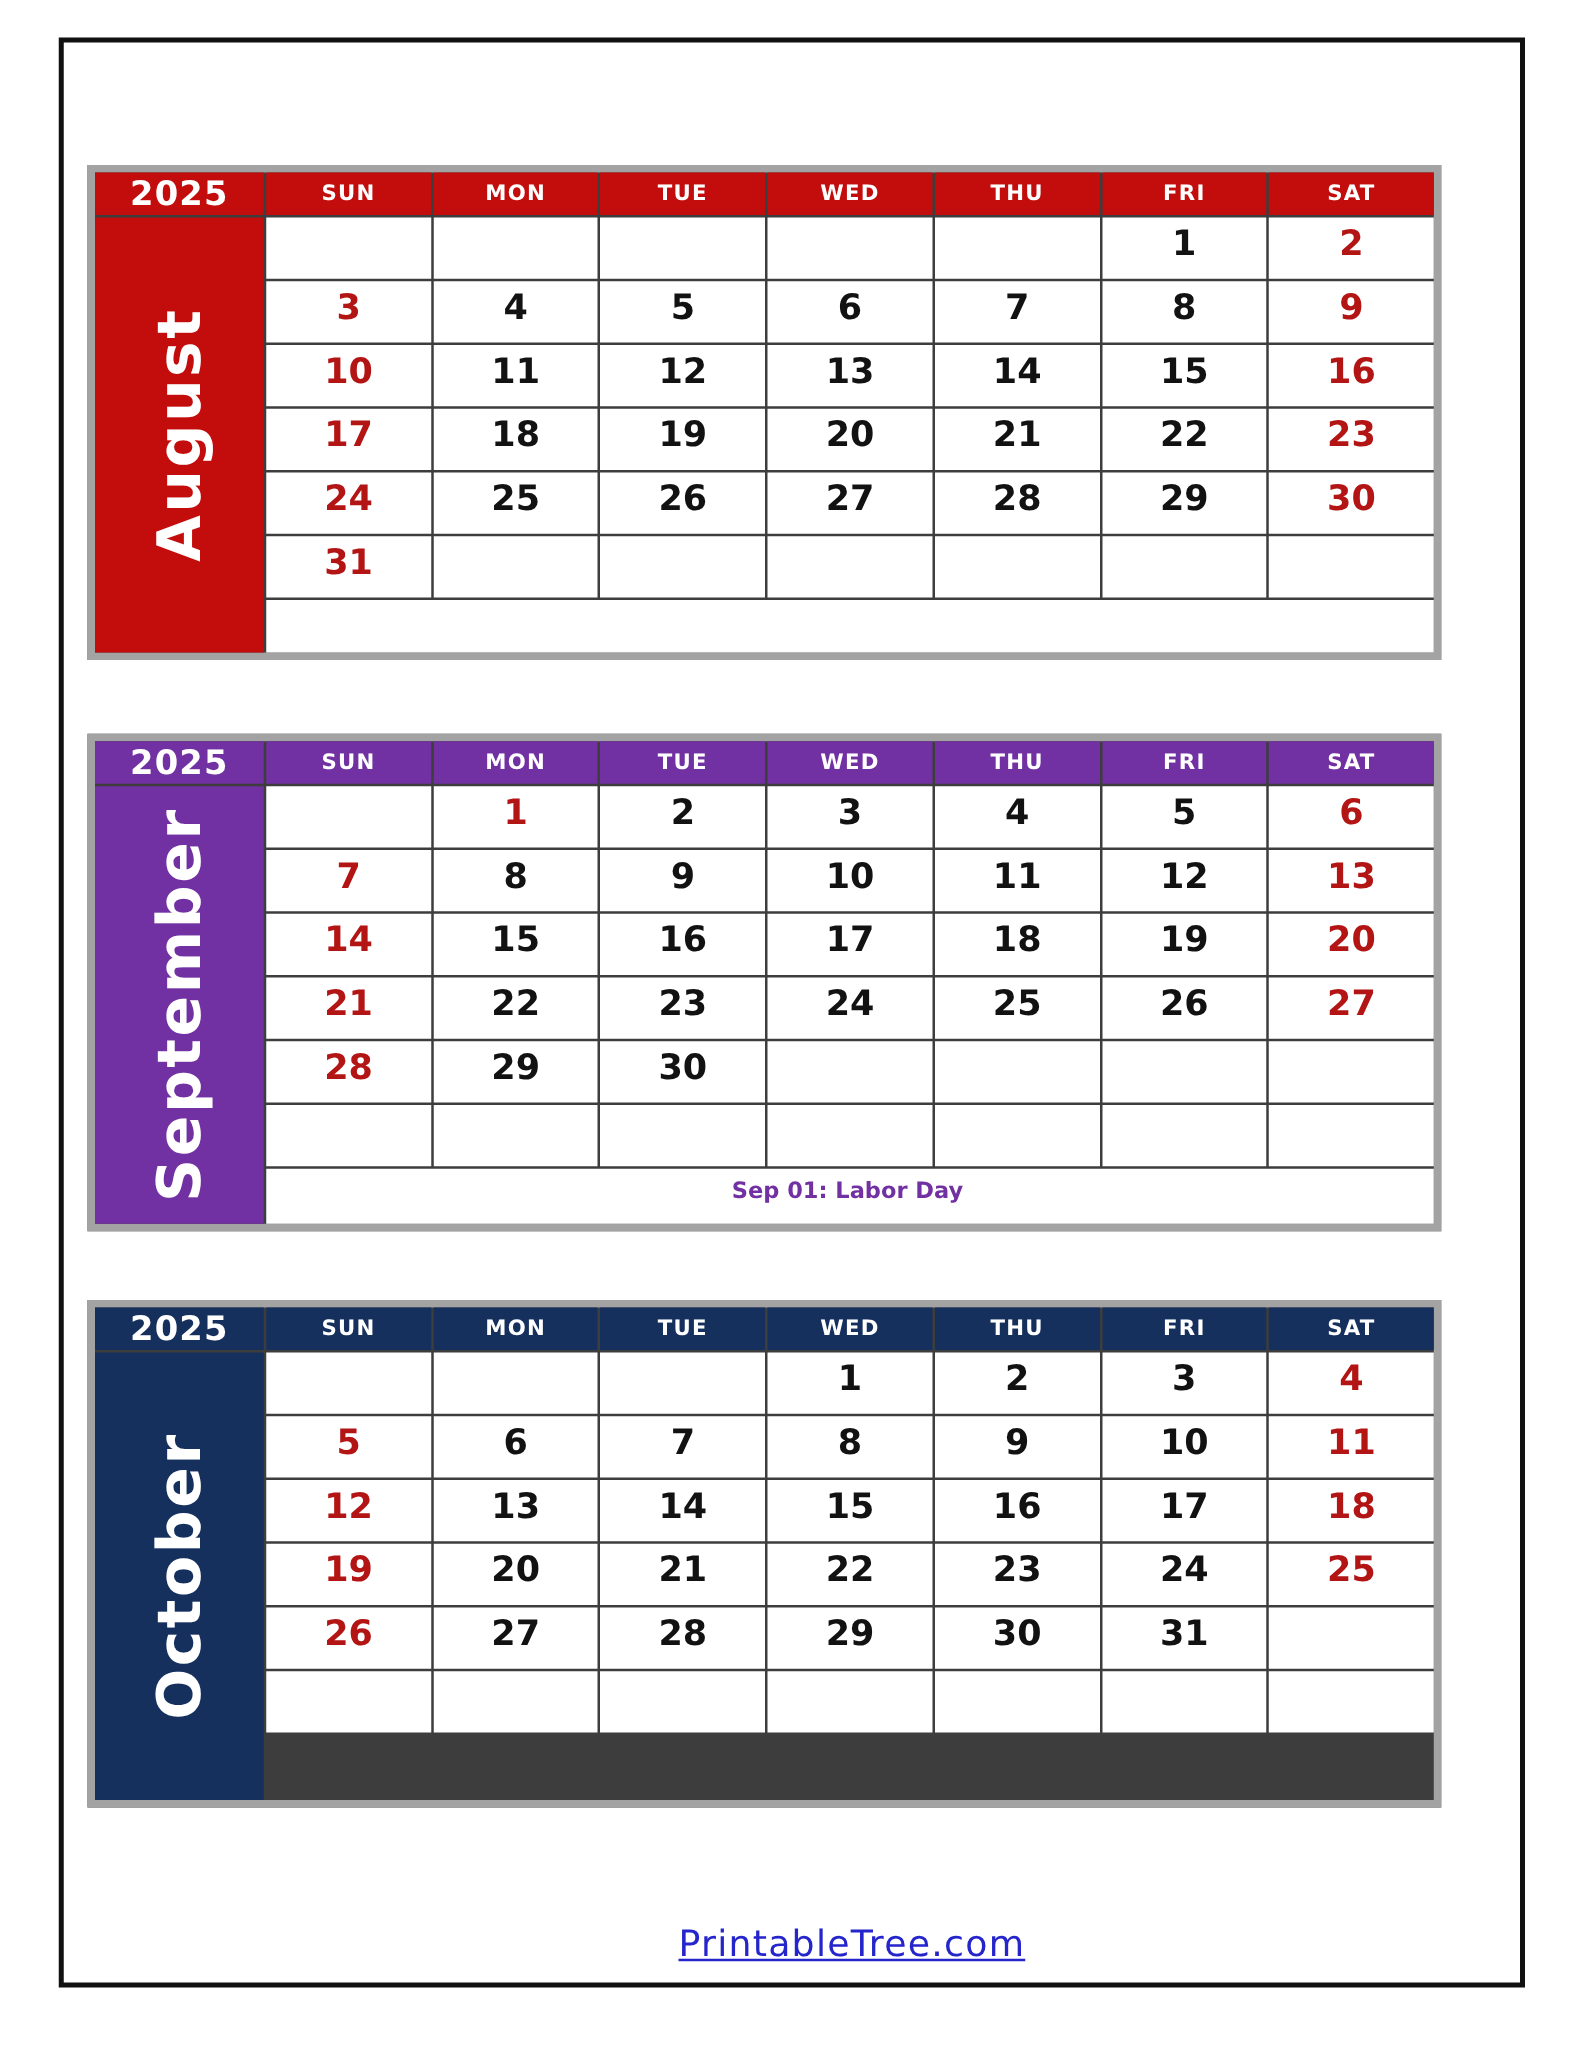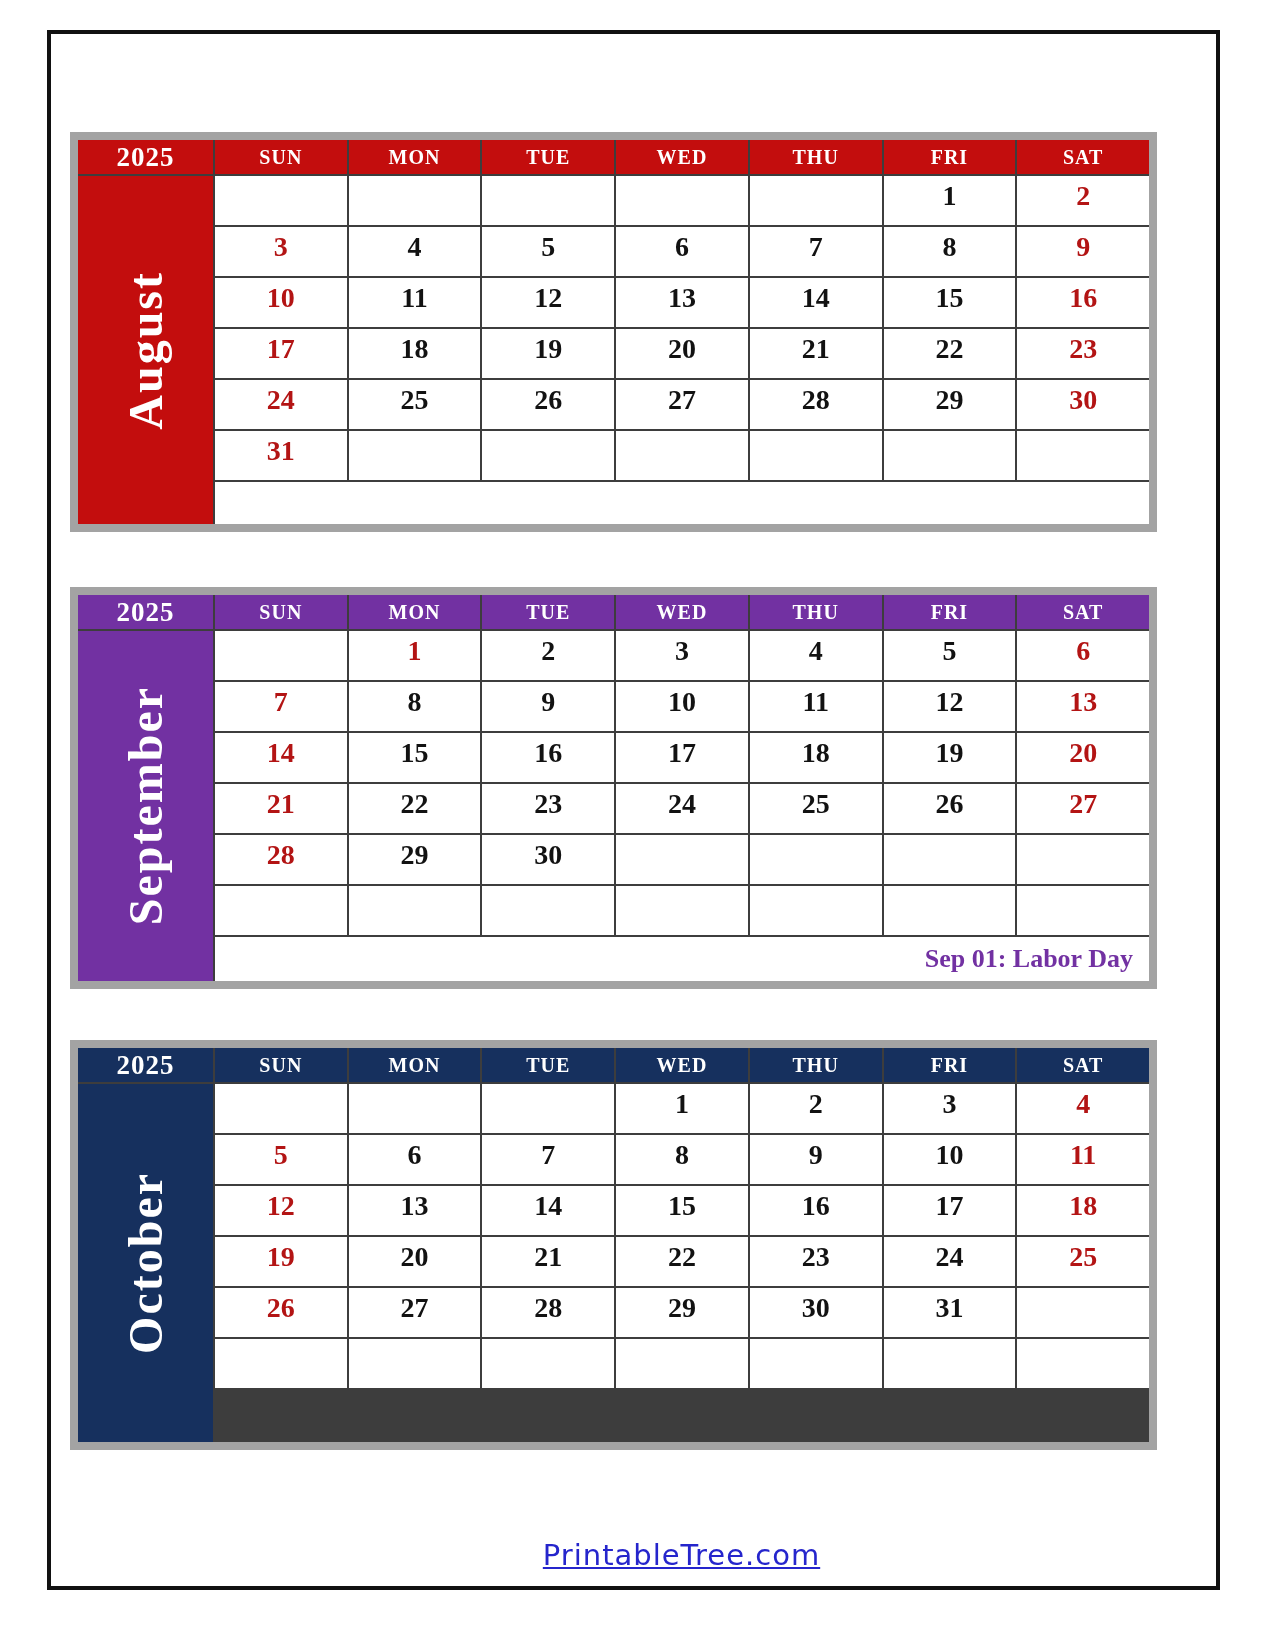--- a/index.html
+++ b/index.html
@@ -18,33 +18,32 @@
     background:#ffffff;
   }
   
   .month-block{
     position:absolute;left:70px;width:1071px;
     display:grid;
     grid-template-columns:135px repeat(7,1fr);
     grid-template-rows:34px repeat(6,49px) var(--notes-h,44px);
     gap:2px;
     background:#3d3d3d;          
-    border:8px solid #a3a3a3;
+    border:6px solid #a3a3a3;
     box-sizing:content-box;
-    font-family:Liberation Serif, serif;
   }
   .head-cell{
     background:var(--theme);
     color:#ffffff;
     font-weight:bold;
     display:flex;align-items:center;justify-content:center;
     letter-spacing:1px;
   }
   .year-cell{font-size:27px;}
-  .dayhead{font-size:20px;}
+  .dayhead{font-size:17px;}
   .sidebar-cell{
     grid-column:1;
     grid-row:2 / span 7;
     background:var(--theme);
     display:flex;align-items:center;justify-content:center;
     overflow:hidden;
   }
   .sidebar-cell .month-name{
     writing-mode:vertical-rl;
     transform:rotate(180deg);
@@ -60,26 +59,26 @@
     padding-top:4px;
     font-size:28px;
     font-weight:bold;
     color:#121212;
     box-sizing:border-box;
   }
   .date-cell.red{color:var(--weekend);}
   .notes-cell{
     grid-column:2 / -1;
     background:#ffffff;
-    font-size:26px;
+    font-size:18px;
     font-weight:bold;
     color:var(--theme);
     padding:7px 16px 0 12px;
     box-sizing:border-box;
-    text-align:right;
+    text-align:center;
   }
   .footer{
     position:absolute;left:0;top:1538px;width:100%;
     text-align:center;
     margin-left:44px;
   }
   .footer a{
     color:#2525cc;
     font-size:29px;
     text-decoration:underline;

